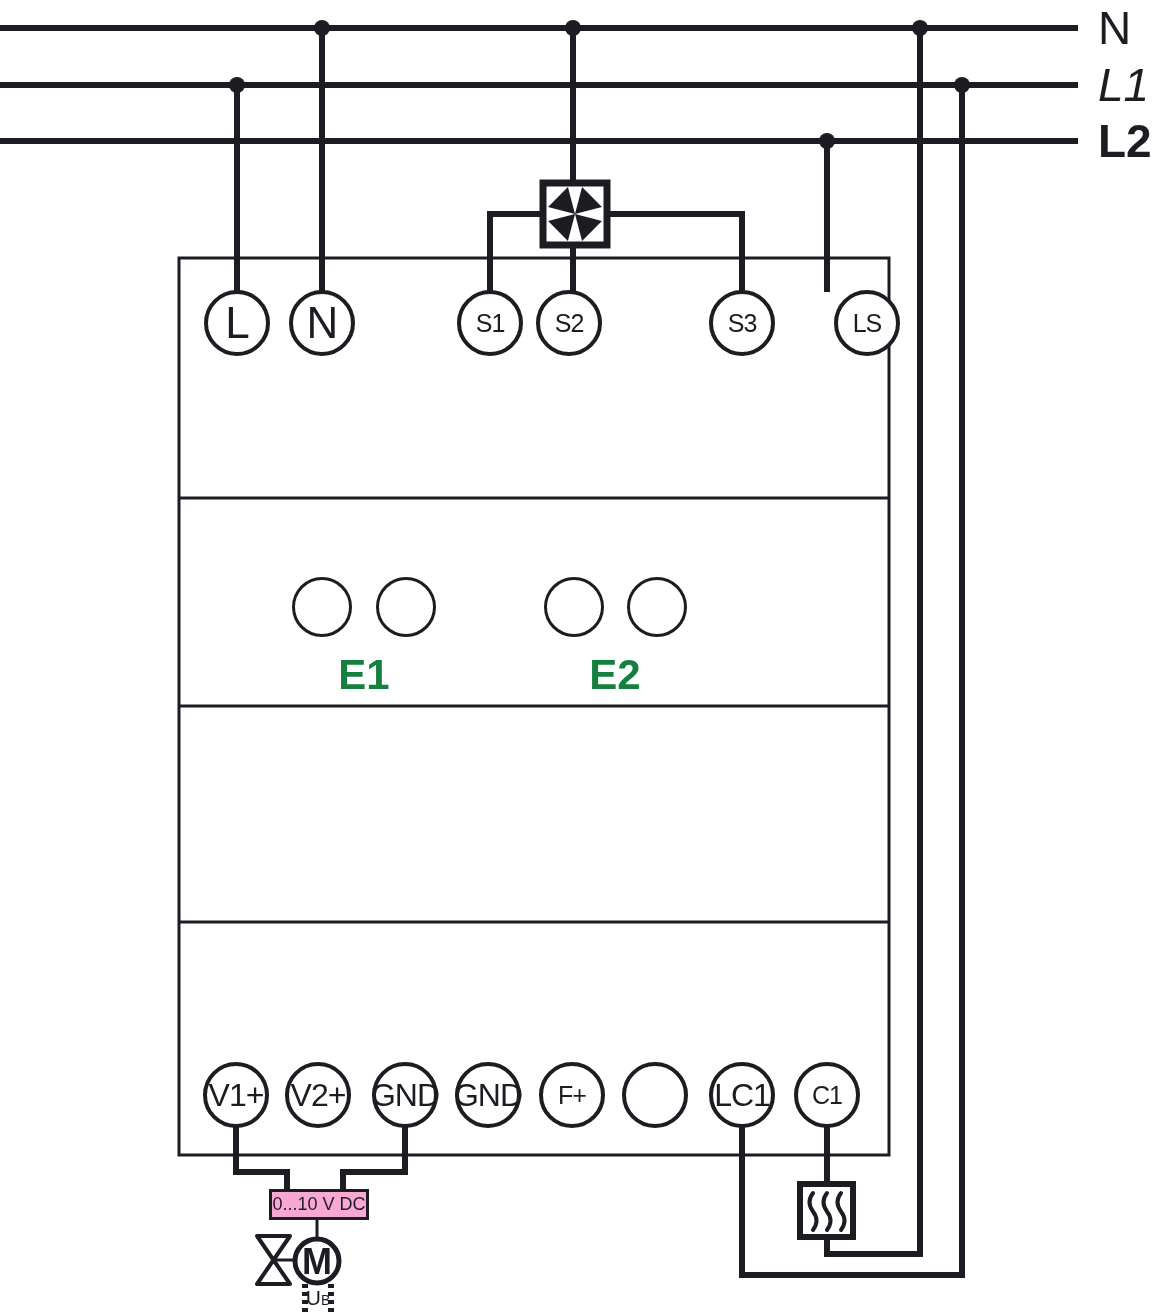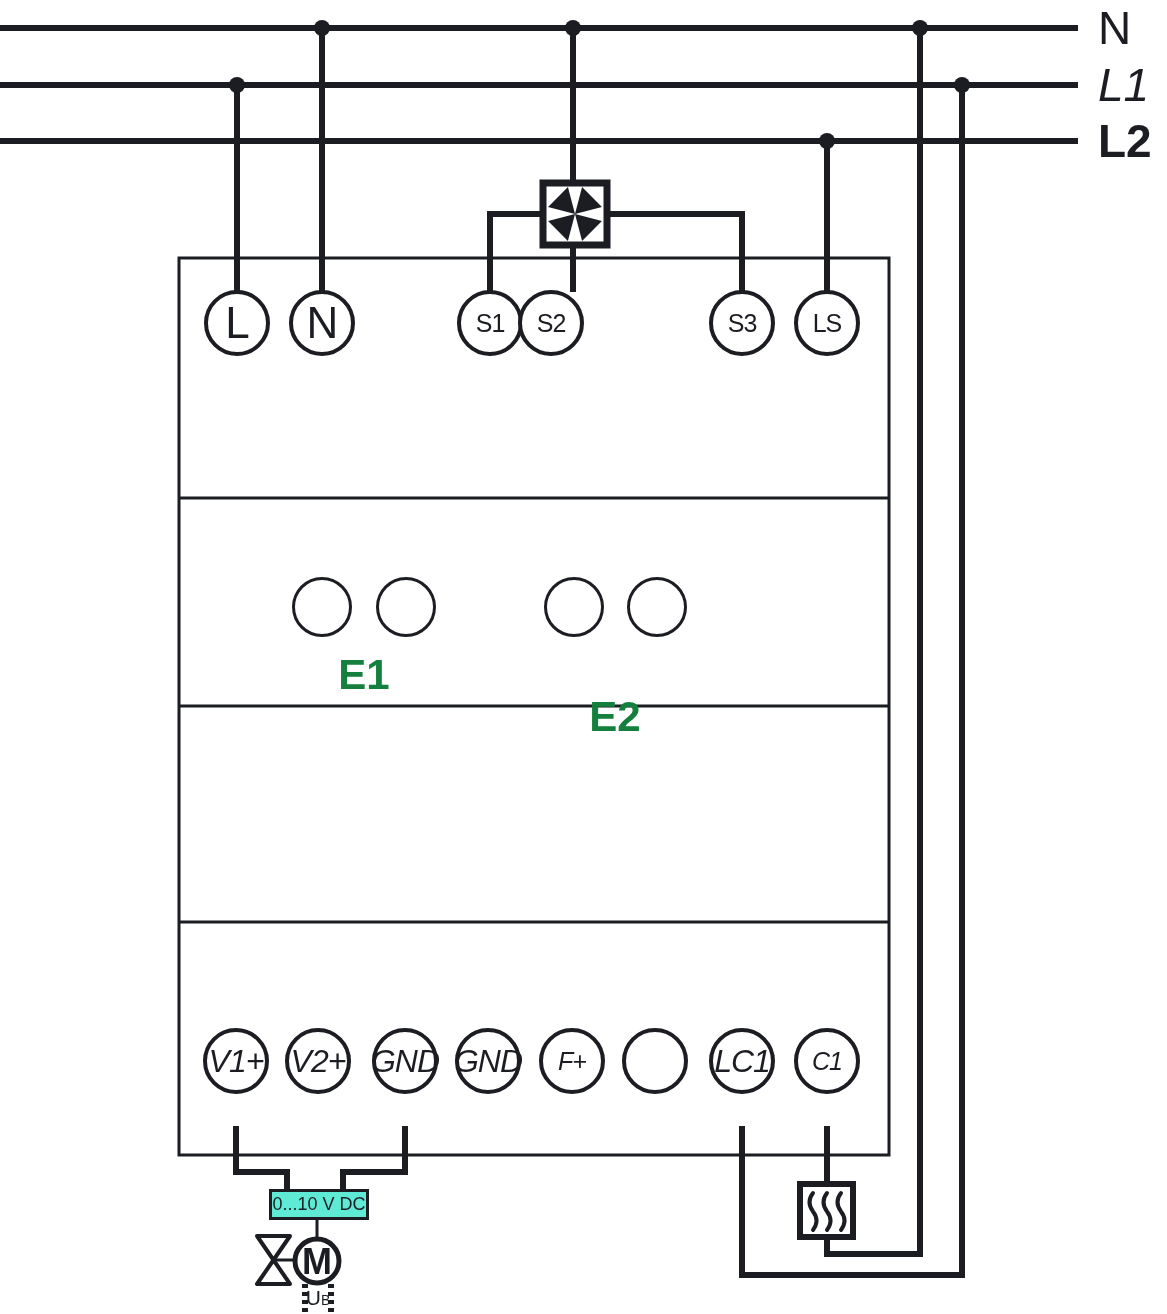--- a/index.html
+++ b/index.html
@@ -21,21 +21,21 @@
     border:4px solid #1b1d23;
     border-radius:50%;
     background:#ffffff;
     display:flex; align-items:center; justify-content:center;
     z-index:2;
     font-weight:300;
     letter-spacing:-1px;
     color:#1b1d23;
   }
   .t-top    { top:290px; }
-  .t-bottom { top:1028px;font-style:italic; }
+  .t-bottom { top:1062px; }
   .fs-l { font-size:44px; }
   .fs-m { font-size:25px; }
   .fs-s { font-size:32px; }
 
   
   .ecirc {
     position:absolute;
     width:60px; height:60px;
     border:3px solid #1b1d23;
     border-radius:50%;
@@ -57,21 +57,21 @@
     left:1098px; width:69px; height:46px;
     display:flex; align-items:center;
     font-size:46px; font-weight:300; color:#1b1d23;
     z-index:2;
   }
 
   .dcbox {
     position:absolute;
     left:269px; top:1189px; width:100px; height:31px;
     border:3px solid #1b1d23;
-    background:#5eead4;
+    background:#f9a8d4;
     display:flex; align-items:center; justify-content:center;
     font-size:18px; font-weight:300; color:#1b1d23;
     z-index:2;
   }
 
   .ub-label {
     position:absolute;
     left:297px; top:1286px; width:42px; height:28px;
     display:flex; align-items:flex-start; justify-content:center;
     font-size:21px; font-weight:300; color:#1b1d23;
@@ -166,36 +166,36 @@
 
   <div class="term t-top fs-l" style="left:204px;">
       <span>L</span>
     </div>
   <div class="term t-top fs-l" style="left:289px;">
       <span>N</span>
     </div>
   <div class="term t-top fs-m" style="left:457px;">
       <span>S1</span>
     </div>
-  <div class="term t-top fs-m" style="left:518px;">
+  <div class="term t-top fs-m" style="left:536px;">
       <span>S2</span>
     </div>
   <div class="term t-top fs-m" style="left:709px;justify-content:center;">
       <span>S3</span>
     </div>
-  <div class="term t-top fs-m" style="left:794px;">
+  <div class="term t-top fs-m" style="left:834px;">
       <span>LS</span>
     </div>
 
   <div class="ecirc" style="left:292px;"></div>
   <div class="ecirc" style="left:376px;"></div>
   <div class="ecirc" style="left:544px;"></div>
   <div class="ecirc" style="left:627px;"></div>
   <div class="elabel" style="left:324px;">E1</div>
-  <div class="elabel" style="left:575px;margin-top:42px;">E2</div>
+  <div class="elabel" style="left:575px;">E2</div>
 
   <div class="term t-bottom fs-s" style="left:203px;">
       <span>V1+</span>
     </div>
   <div class="term t-bottom fs-s" style="left:285px;">
       <span>V2+</span>
     </div>
   <div class="term t-bottom fs-s" style="left:372px;">
       <span>GND</span>
     </div>

